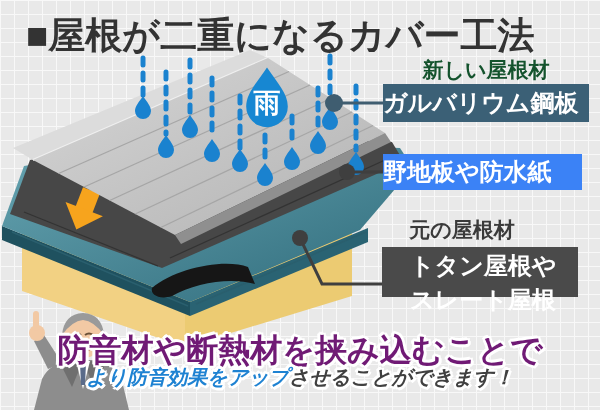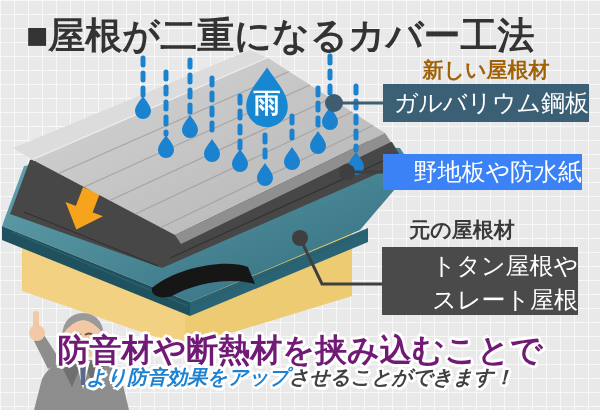--- a/index.html
+++ b/index.html
@@ -14,36 +14,36 @@
   }
   .abs{position:absolute;}
   #title{
     left:26px;top:11px;font-size:37px;font-weight:bold;color:#333;
     white-space:nowrap;z-index:4;
   }
   #scene{left:0;top:0;z-index:2;}
   .caption{
     font-size:21px;font-weight:bold;text-align:center;white-space:nowrap;z-index:6;
   }
-  #caption-new{left:383px;top:56px;width:206px;color:#a16207;}
+  #caption-new{left:383px;top:56px;width:206px;color:#14532d;}
   #caption-orig{left:364px;top:216px;width:196px;color:#3a3a3a;}
   .labelbox{
-    color:#fff;font-weight:normal;text-align:right;z-index:6;white-space:nowrap;
+    color:#fff;font-weight:bold;text-align:left;z-index:6;white-space:nowrap;
   }
   #box-galvalume{
     left:383px;top:84px;width:206px;height:38px;line-height:38px;
     font-size:24px;background:#3b6076;
   }
   #box-sheathing{
     left:383px;top:154px;width:199px;height:36px;line-height:36px;
     font-size:24px;background:#3b82f6;
   }
   #box-original{
-    left:382px;top:247px;width:196px;height:68px;
-    font-size:24px;line-height:34px;background:#4a4a4a;padding-top:2px;box-sizing:border-box;
+    left:382px;top:247px;width:196px;height:50px;
+    font-size:24px;line-height:34px;background:#4a4a4a;padding-top:2px;box-sizing:border-box;padding-left:28px;
   }
   #footer{left:0;top:0;width:600px;z-index:7;}
   .foot-line{
     position:absolute;width:600px;text-align:center;font-weight:bold;white-space:nowrap;
     text-shadow:2px 0 0 #fff,-2px 0 0 #fff,0 2px 0 #fff,0 -2px 0 #fff,
       2px 2px 0 #fff,-2px -2px 0 #fff,2px -2px 0 #fff,-2px 2px 0 #fff,
       3px 1px 0 #fff,-3px -1px 0 #fff,1px 3px 0 #fff,-1px -3px 0 #fff;
   }
   #foot1{top:329px;font-size:32px;color:#701a75;}
   #foot2{top:364px;font-size:20px;color:#404040;letter-spacing:0px;font-style:italic;}

